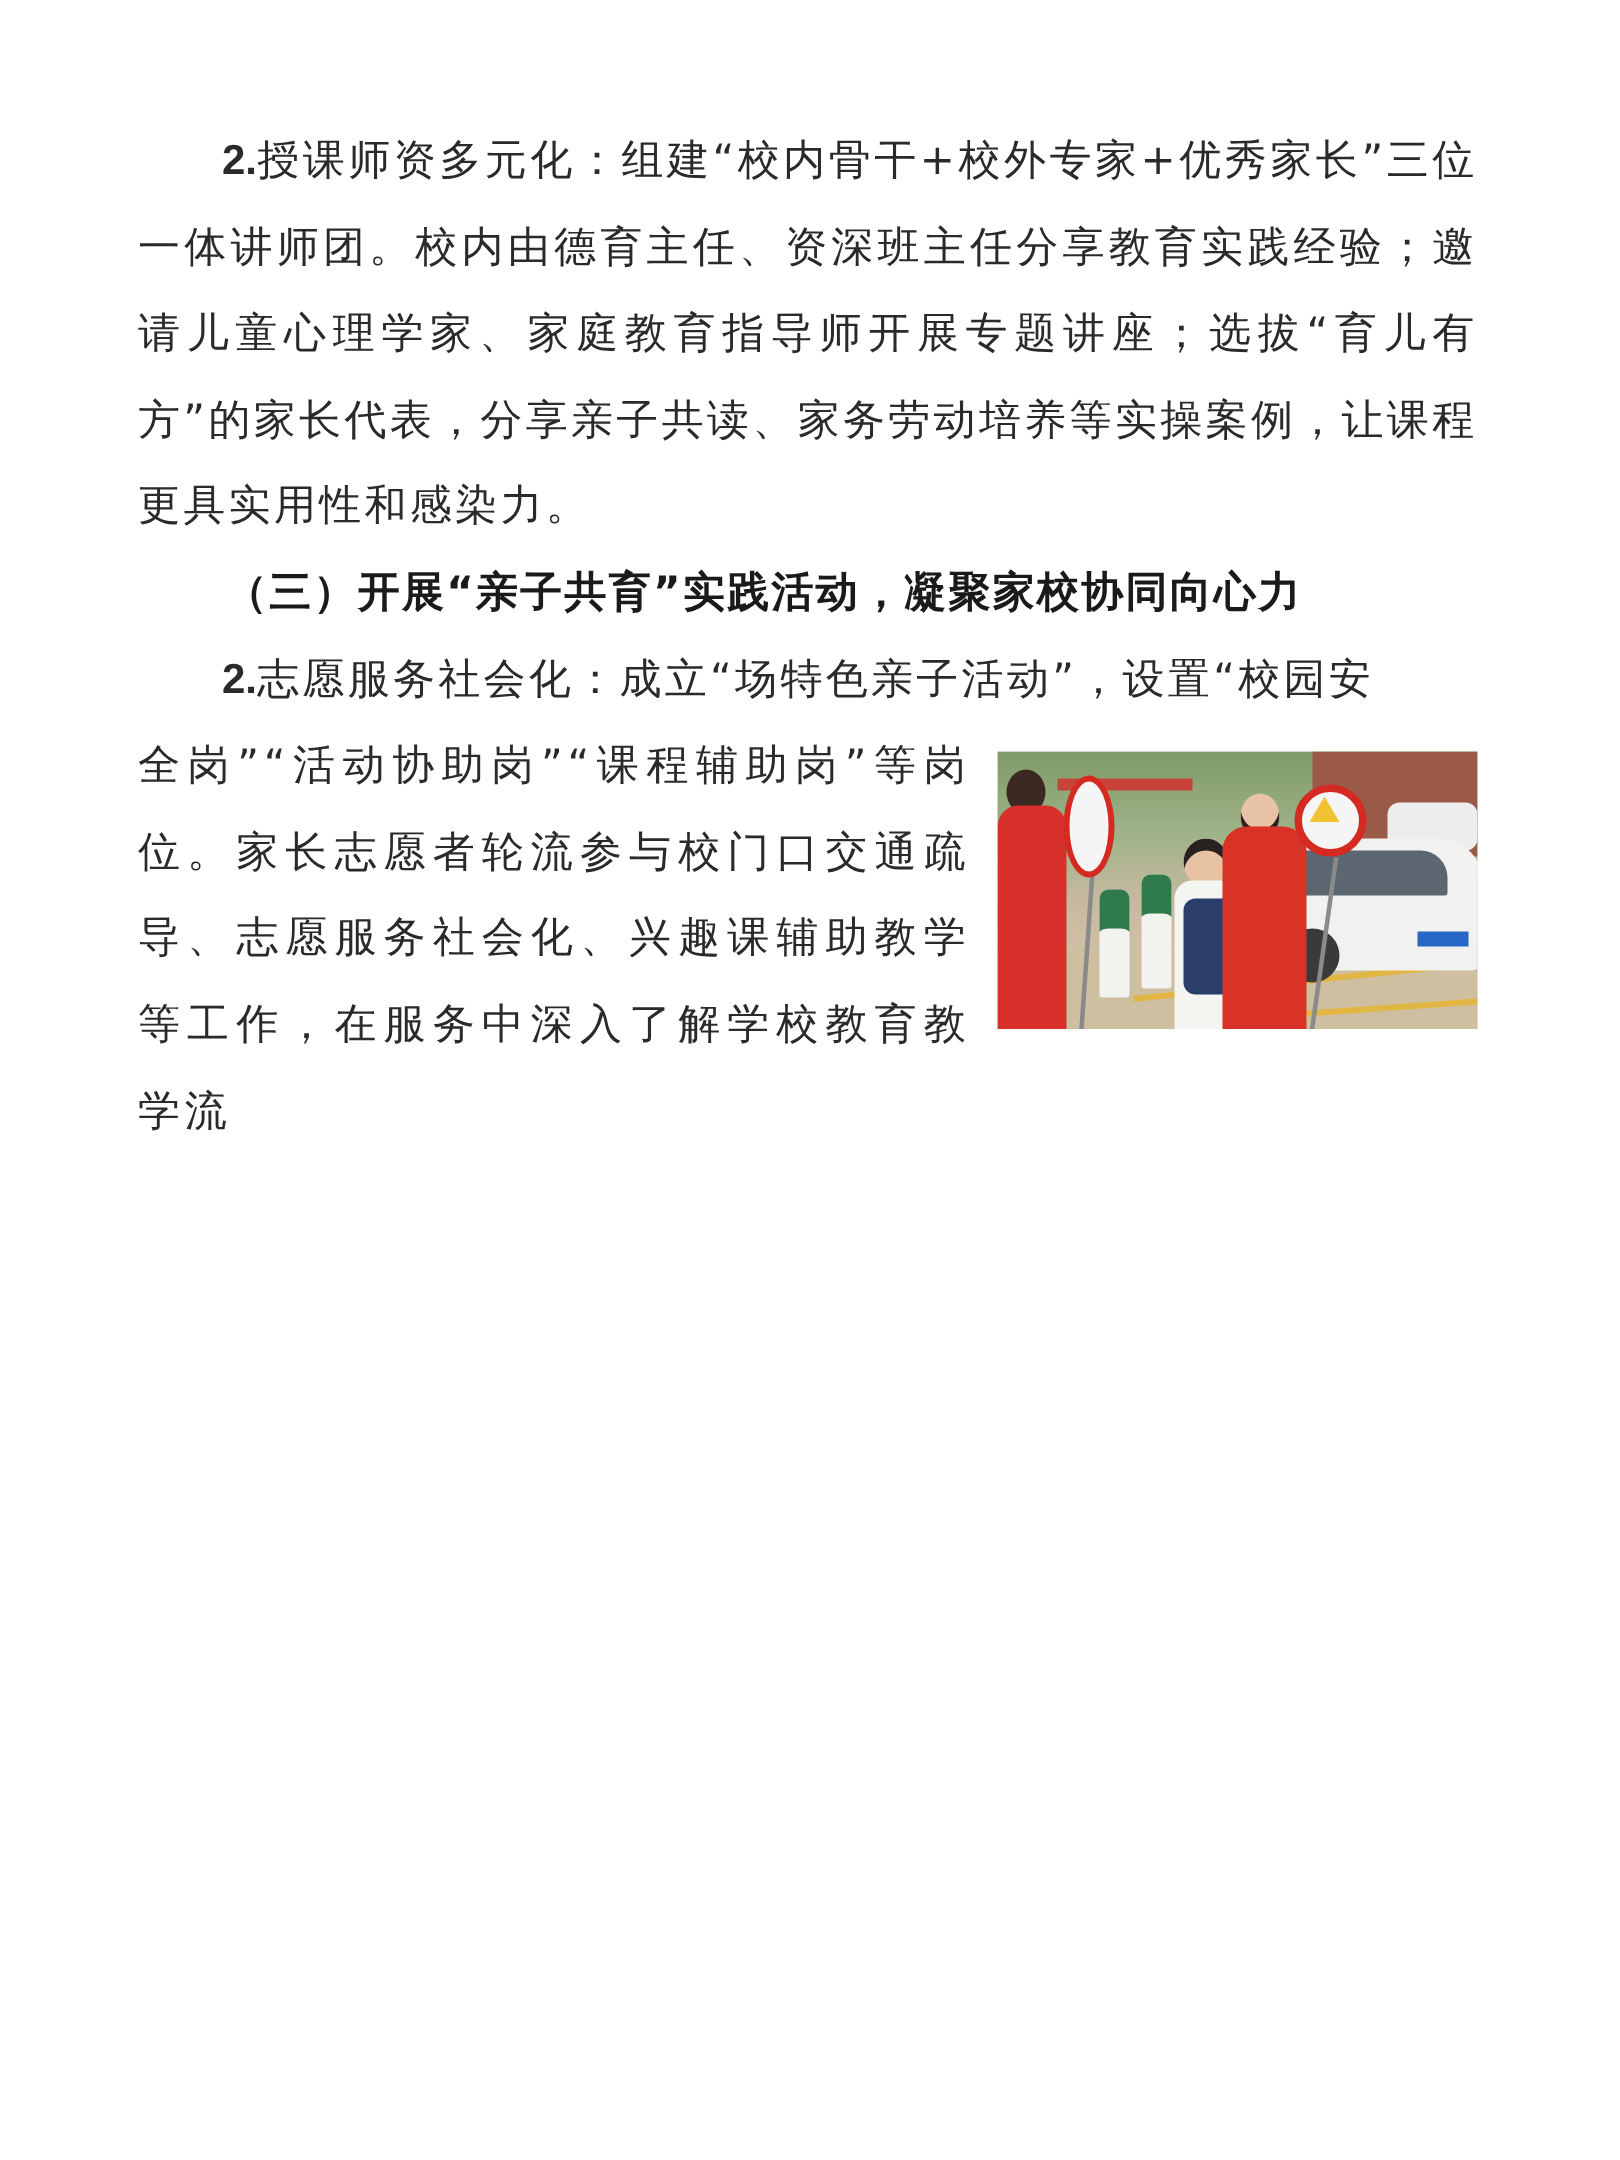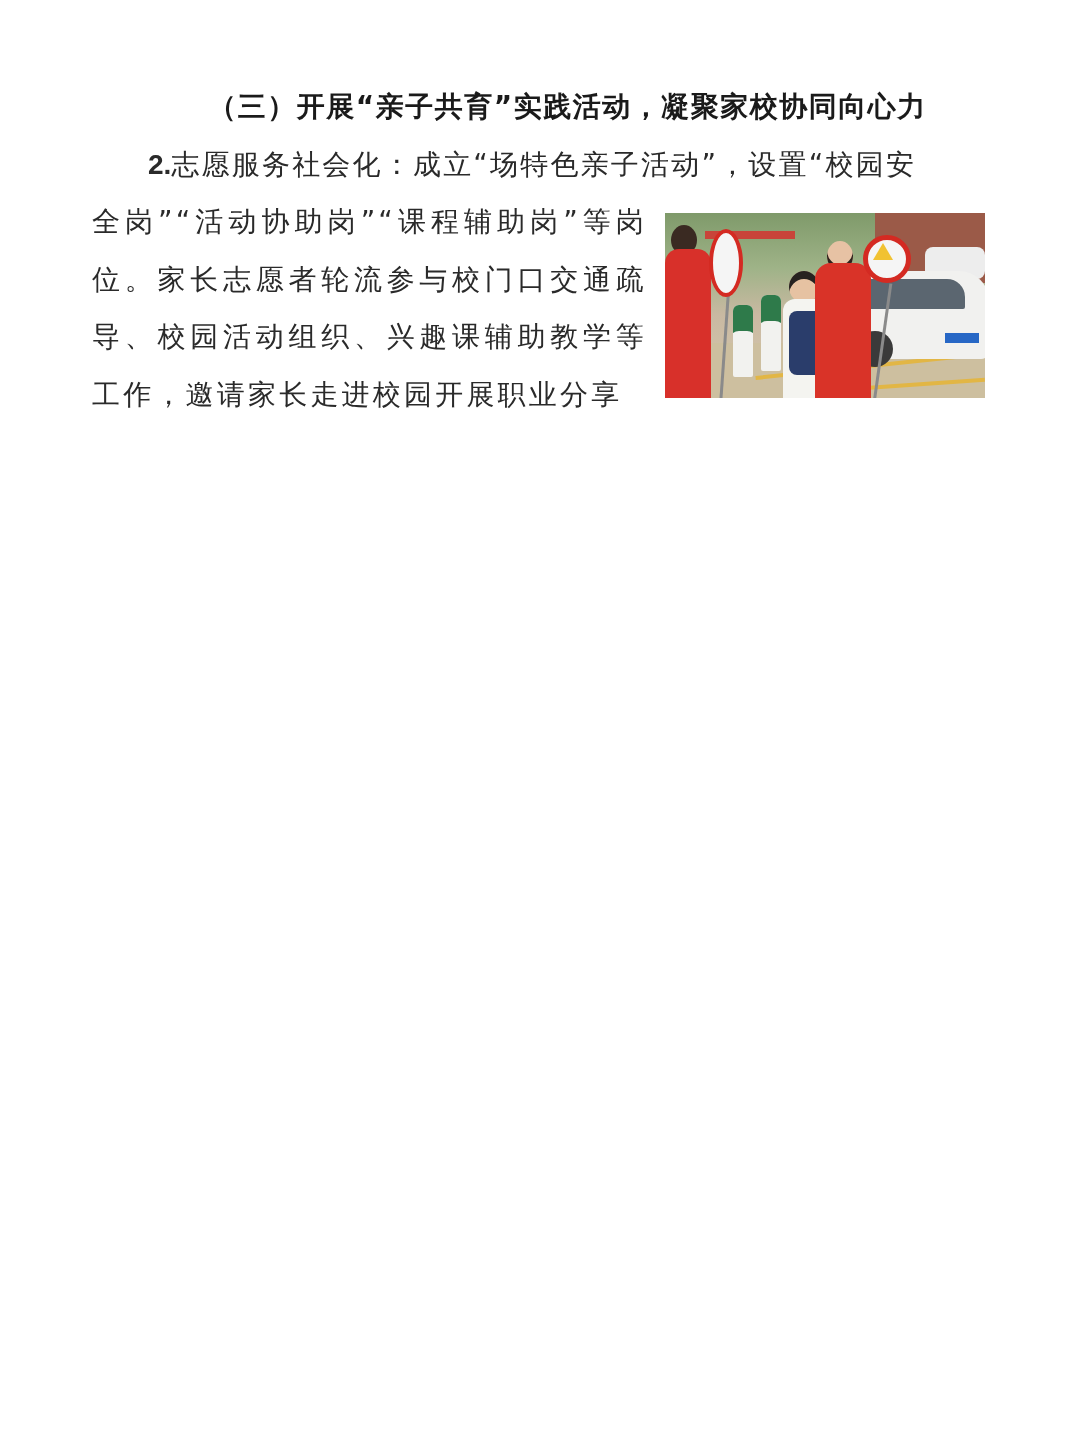--- a/index.html
+++ b/index.html
@@ -30,21 +30,20 @@
       text-indent: 2em;
     }
     .heading {
       margin: 0;
       font-size: 28px;
       line-height: 57.6px;
       font-weight: bold;
       letter-spacing: 1.5px;
       color: #1a1a1a;
       padding-left: 58px;
-      text-align: center;
     }
     .num {
       font-family: "Liberation Sans", sans-serif;
       font-weight: bold;
       letter-spacing: 0;
     }
     .float-photo {
       float: right;
       width: 320px;
       height: 185px;
@@ -80,20 +79,23 @@
     .ph-pole-l { position:absolute; left:58px; top:80px; width:3px; height:110px; background:#8a8a8a; transform: rotate(4deg); }
     .ph-sign-r { position:absolute; left:198px; top:22px; width:38px; height:38px; border-radius:50%; background:#f5f5f5; border:5px solid #d42a22; }
     .ph-sign-r-tri { position:absolute; left:208px; top:30px; width:0; height:0; border-left:10px solid transparent; border-right:10px solid transparent; border-bottom:17px solid #f1c232; }
     .ph-pole-r { position:absolute; left:216px; top:70px; width:3px; height:120px; background:#8a8a8a; transform: rotate(8deg); }
   </style>
 </head>
 <body>
 
 <div class="page">
 
+  <p class="para">
+    <span class="num">2.</span><span>授课师资多元化：组建“校内骨干+校外专家+优秀家长”三位一体讲师团。校内由德育主任、资深班主任分享教育实践经验；邀请儿童心理学家、家庭教育指导师开展专题讲座；选拔“育儿有方”的家长代表，分享亲子共读、家务劳动培养等实操案例，让课程更具实用性和感染力。</span>
+  </p>
 
 
   <h3 class="heading">（三）开展“亲子共育”实践活动，凝聚家校协同向心力</h3>
 
 
   <p class="para">
     <span class="num">2.</span><span>志愿服务社会化：成立“场特色亲子活动”，设置“校园安</span>
   </p>
 
   <div class="float-photo">
@@ -118,16 +120,16 @@
     <div class="ph-boy"></div>
     <div class="ph-backpack"></div>
     <div class="ph-head-r"></div>
     <div class="ph-vest-r"></div>
     <div class="ph-pole-r"></div>
     <div class="ph-sign-r"></div>
     <div class="ph-sign-r-tri"></div>
   </div>
 
   <p class="para wrap-para" style="text-indent:0;">
-    <span>全岗”“活动协助岗”“课程辅助岗”等岗位。家长志愿者轮流参与校门口交通疏导、校园活动组织、兴趣课辅助教学等工作，邀请家长走进校园开展职业分享</span>
+    <span>全岗”“活动协助岗”“课程辅助岗”等岗位。家长志愿者轮流参与校门口交通疏导、志愿服务社会化、兴趣课辅助教学等工作，在服务中深入了解学校教育教学流</span>
   </p>
 
 </div>
 
 </body></html>

